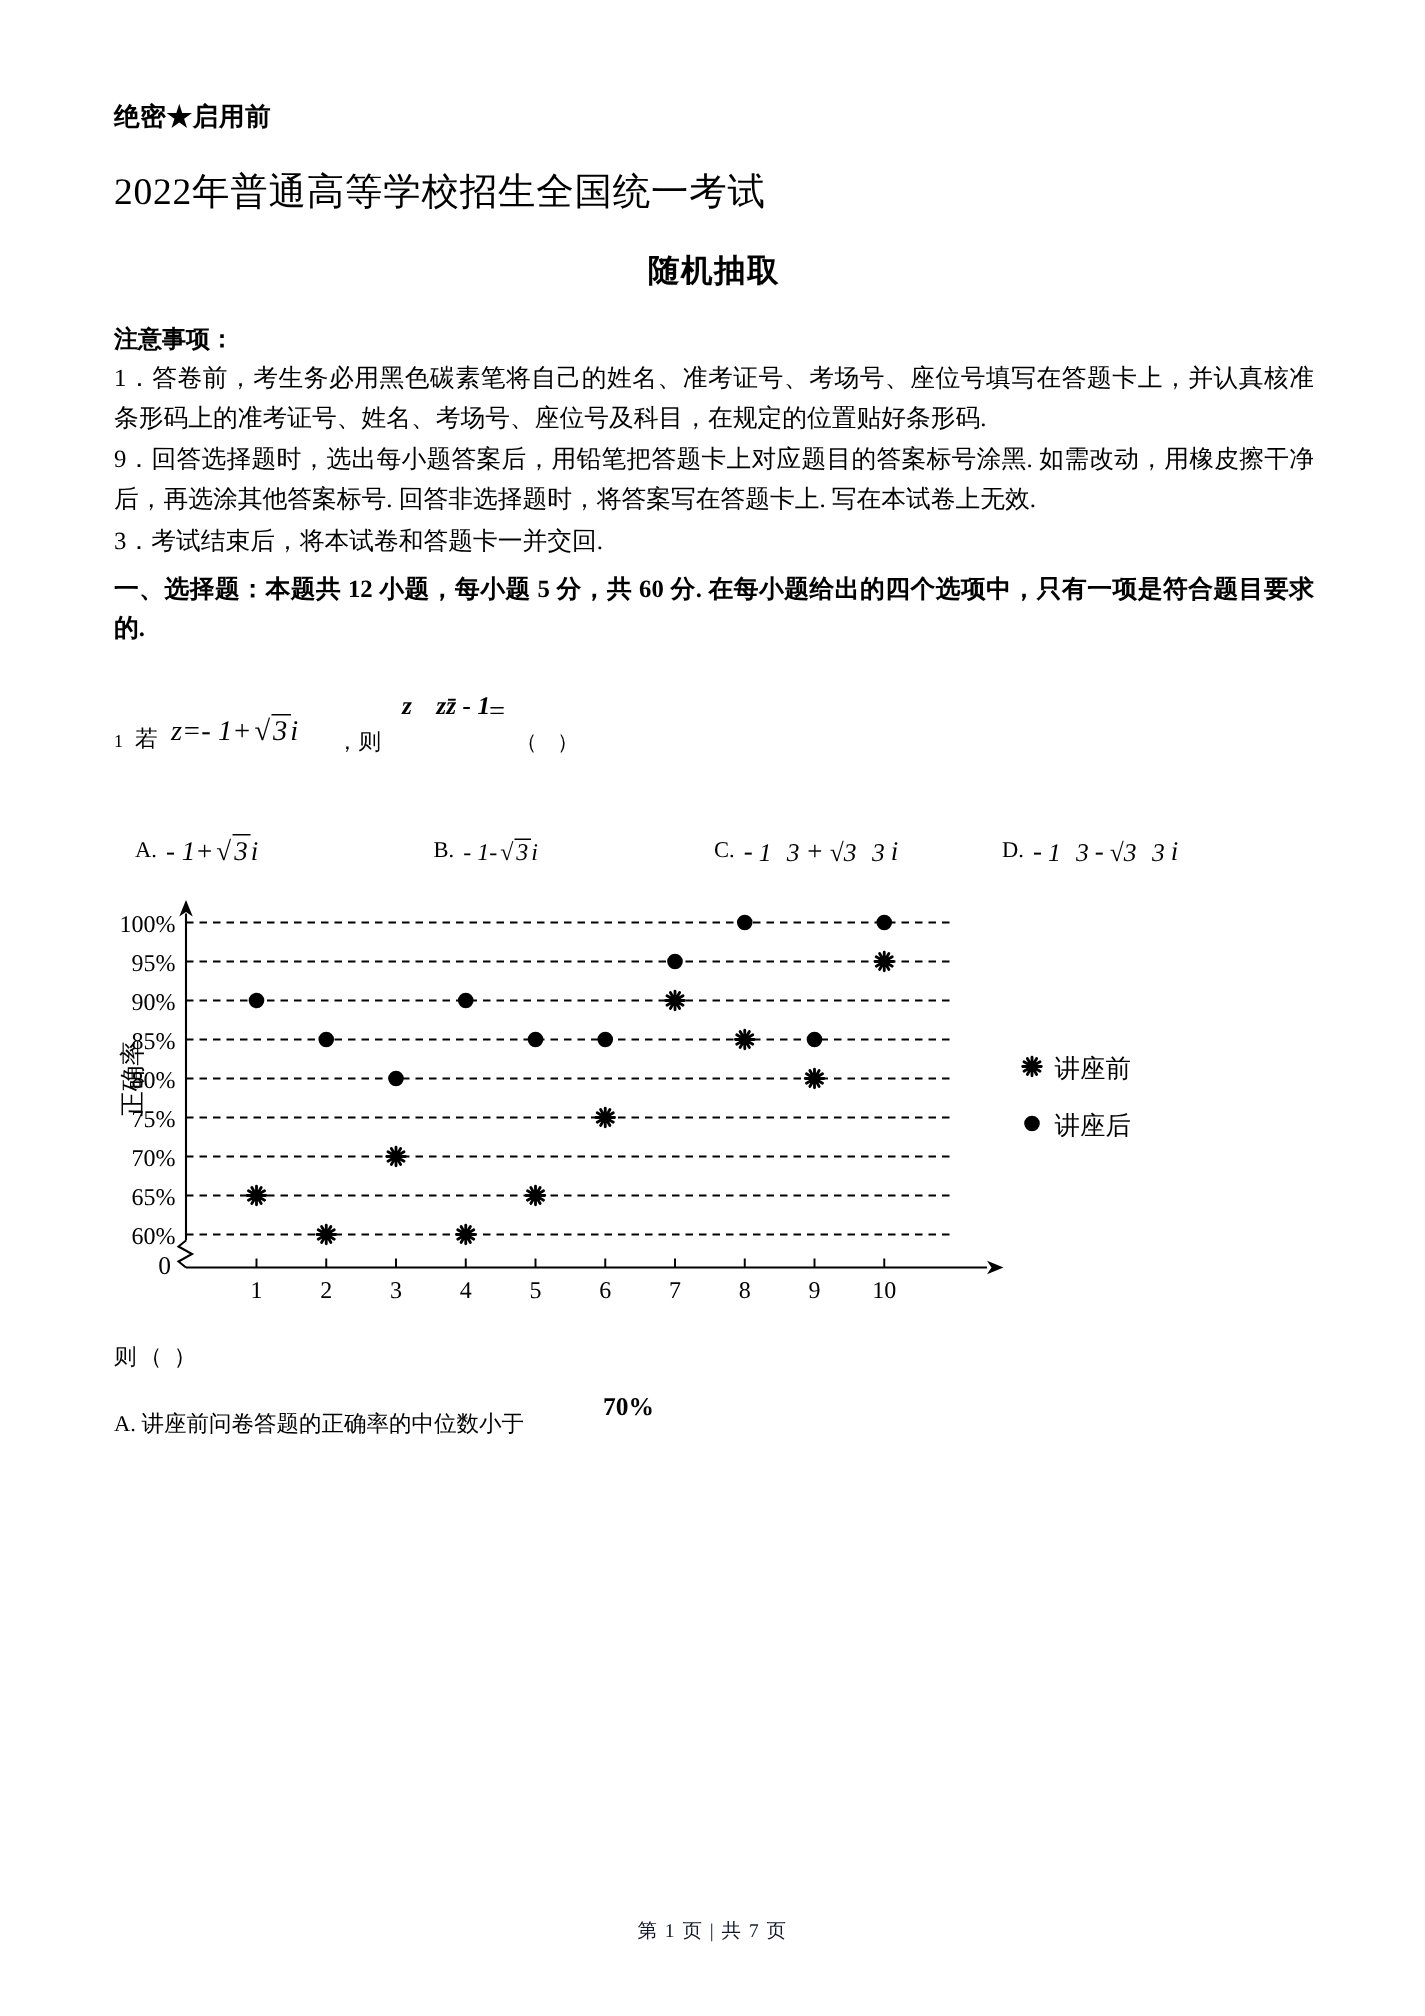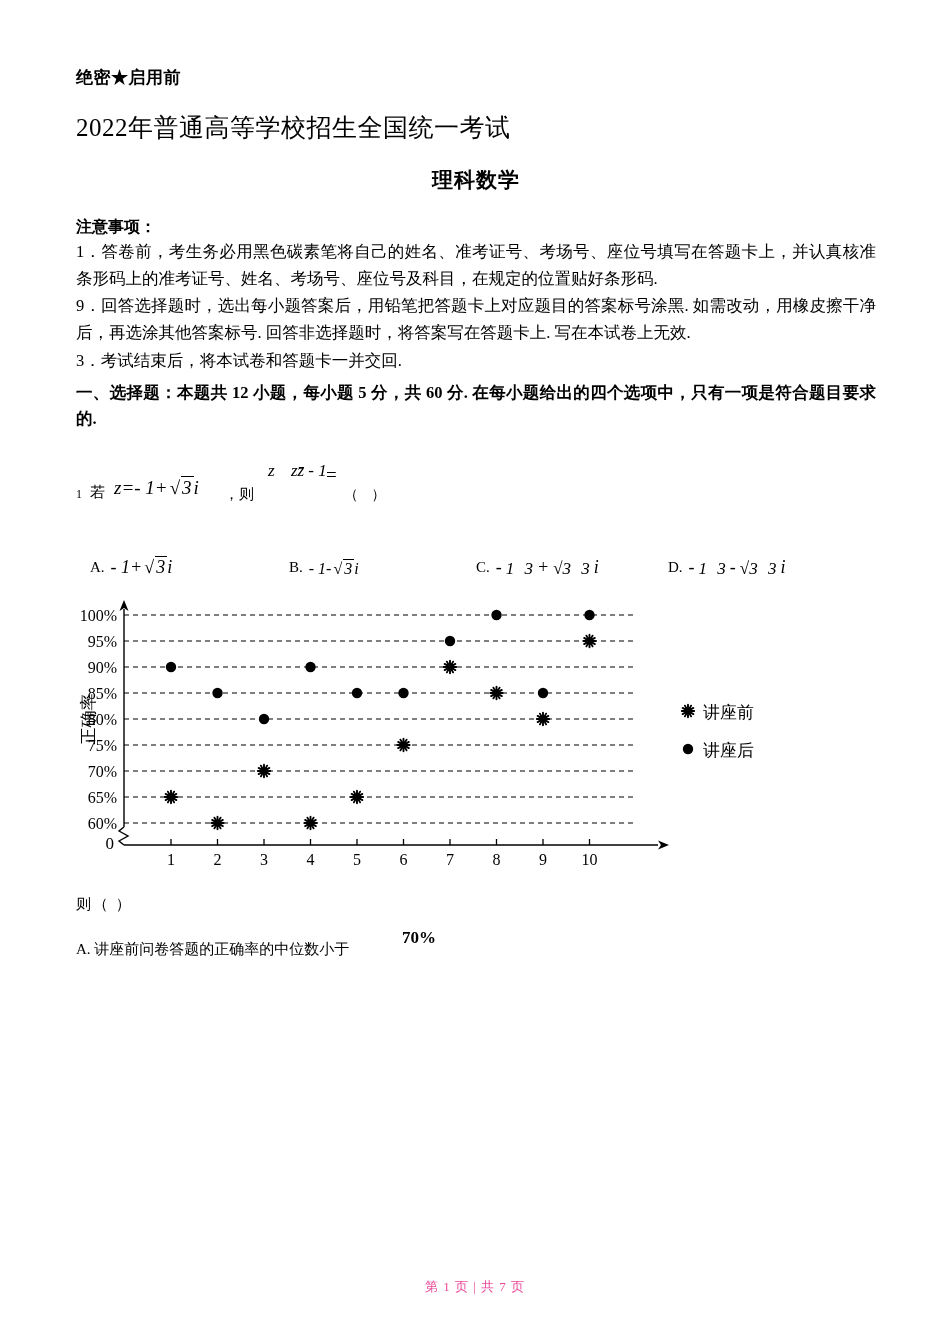--- a/index.html
+++ b/index.html
@@ -114,20 +114,21 @@
   }
   .q1 .frac {
     position: absolute;
     left: 186px;
     top: 2px;
     display: inline-block;
     text-align: left;
     font-size: 17px;
     font-style: italic;
     line-height: 1.15;
+    font-weight: bold;
   }
   .q1 .frac .num { padding: 0 6px; }
   .q1 .frac .bar { border-top: 1.3px solid #000; height: 0; }
   .q1 .frac .den { padding: 1px 6px 0; }
   .q1 .eqsign {
     position: absolute;
     left: 250px;
     top: 5px;
     font-size: 19px;
   }
@@ -231,34 +232,34 @@
   }
 
   
   .footer {
     position: absolute;
     left: 0;
     top: 1278px;
     width: 950px;
     text-align: center;
     font-size: 13px;
-    color: #ec4899;
+    color: #0f172a;
     letter-spacing: 1px;
   }
 </style>
 </head>
 <body>
 
 <div class="page">
   <div class="content">
 
     <div class="secret-line">绝密★启用前</div>
 
     <div class="doc-title">2022年普通高等学校招生全国统一考试</div>
-    <div class="doc-subtitle">理科数学</div>
+    <div class="doc-subtitle">随机抽取</div>
 
     <div class="notice-head">注意事项：</div>
     <div class="notice-item">1．答卷前，考生务必用黑色碳素笔将自己的姓名、准考证号、考场号、座位号填写在答题卡上，并认真核准条形码上的准考证号、姓名、考场号、座位号及科目，在规定的位置贴好条形码.</div>
     <div class="notice-item">9．回答选择题时，选出每小题答案后，用铅笔把答题卡上对应题目的答案标号涂黑. 如需改动，用橡皮擦干净后，再选涂其他答案标号. 回答非选择题时，将答案写在答题卡上. 写在本试卷上无效.</div>
     <div class="notice-item">3．考试结束后，将本试卷和答题卡一并交回.</div>
 
     <div class="section-head">一、选择题：本题共 12 小题，每小题 5 分，共 60 分. 在每小题给出的四个选项中，只有一项是符合题目要求的.</div>
 
     <div class="q1">
       <span class="qnum">1</span>

